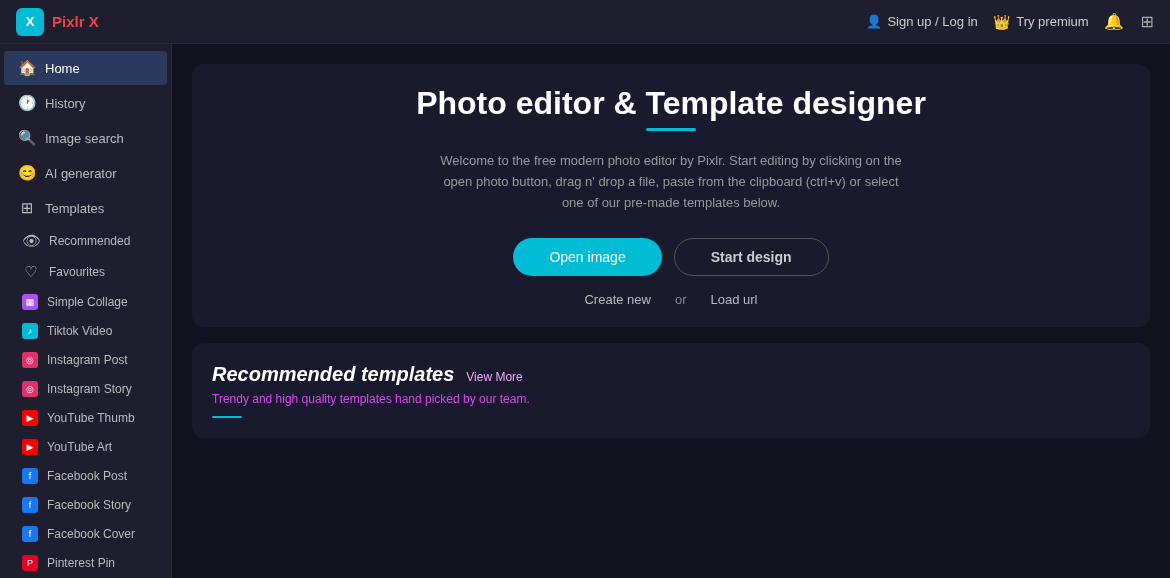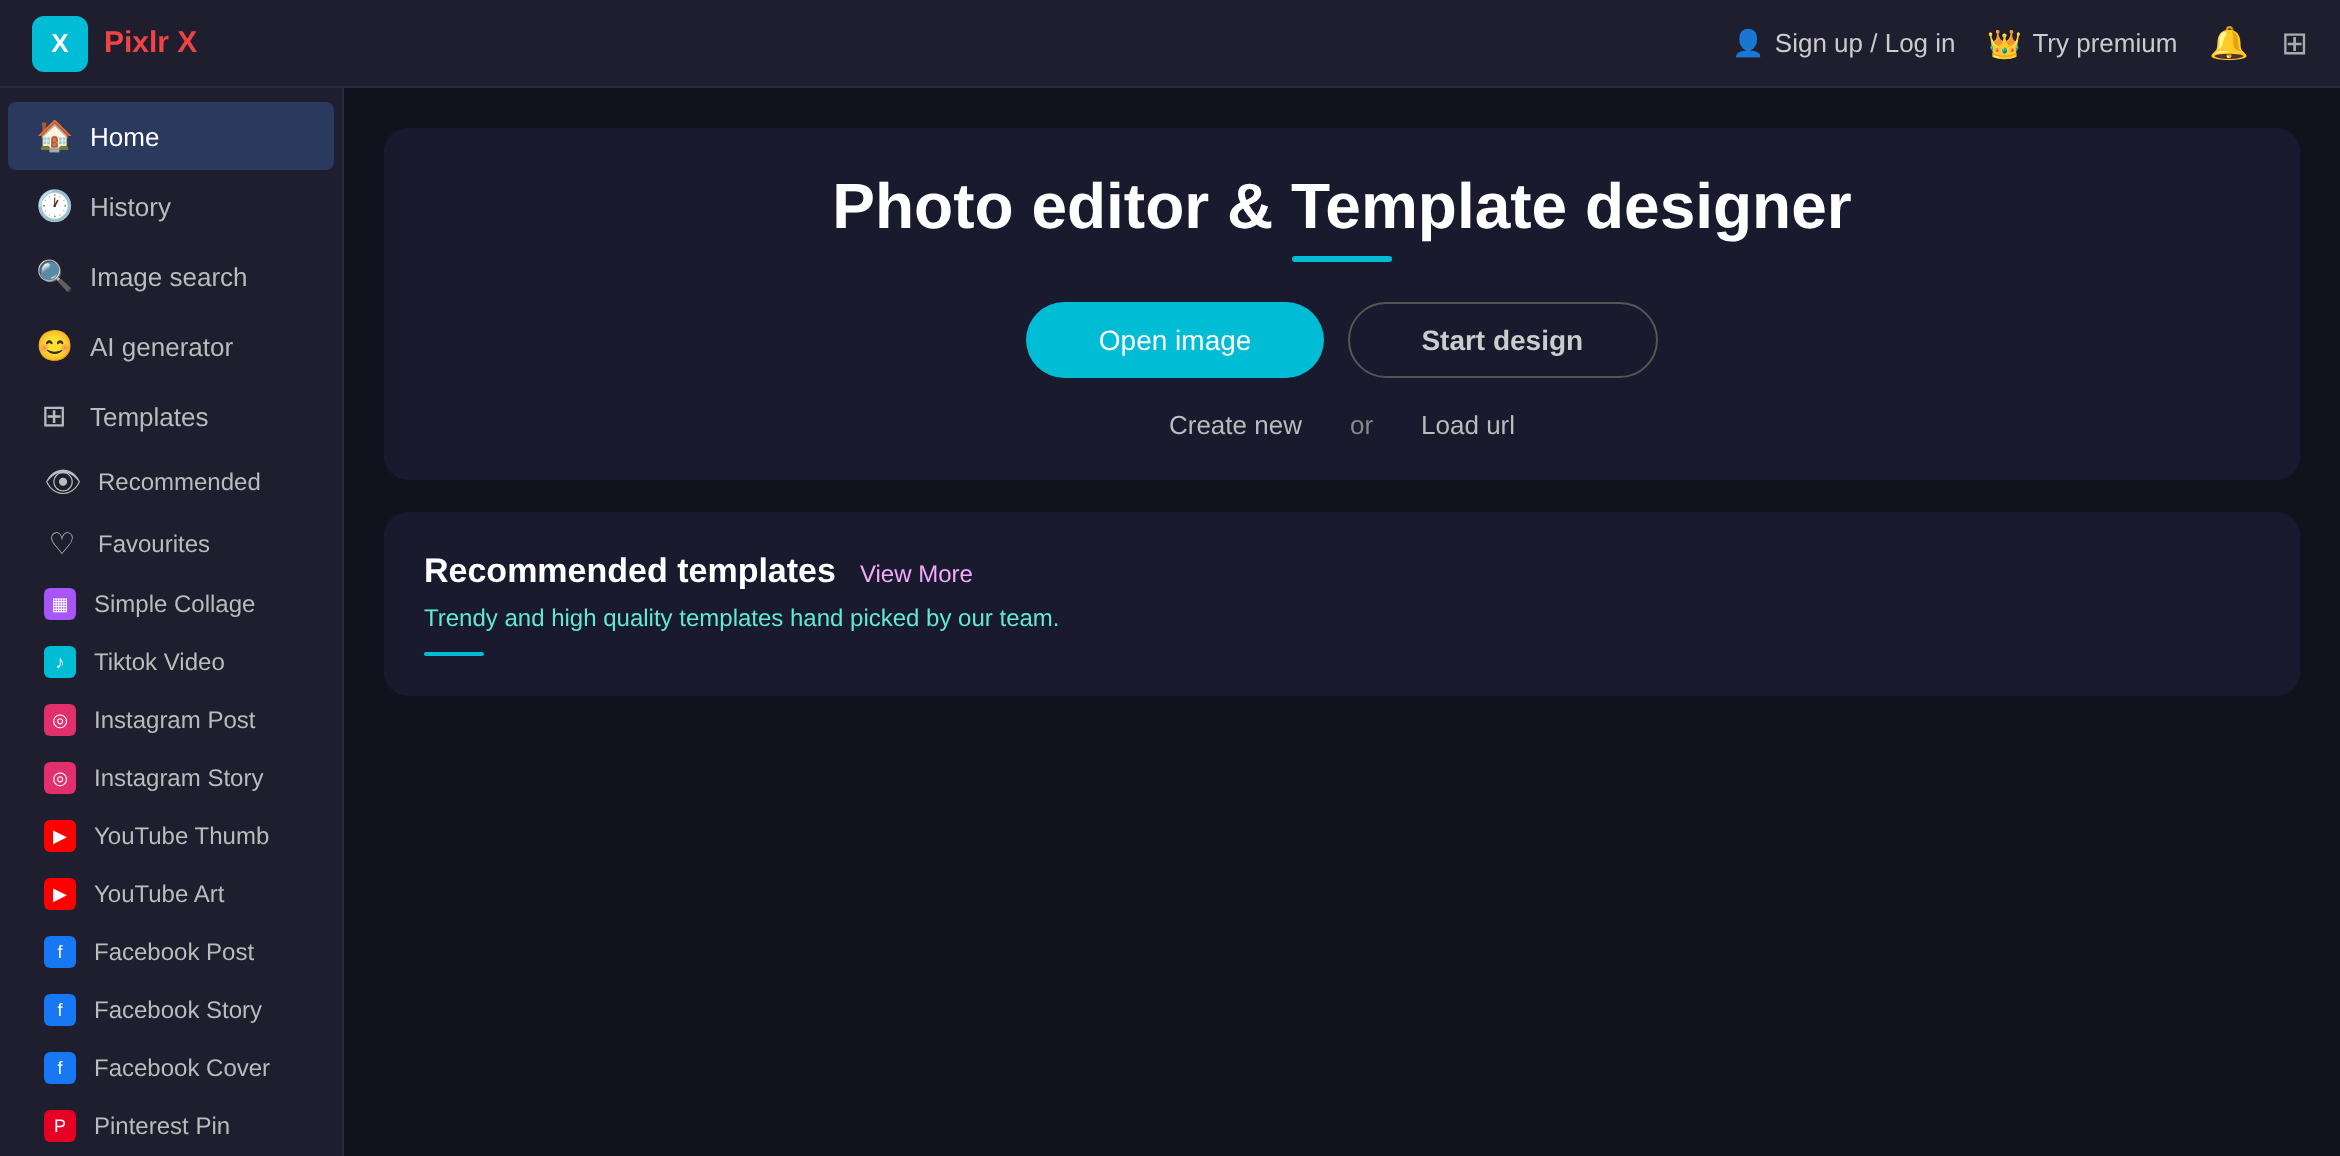--- a/index.html
+++ b/index.html
@@ -219,32 +219,33 @@
       border-radius: 12px;
       padding: 20px;
     }
     .templates-header {
       display: flex;
       align-items: baseline;
       gap: 12px;
       margin-bottom: 6px;
     }
     .templates-title {
-      font-size: 17px;
+      font-size: 20px;
       font-weight: 600;
       color: #fff;
+      font-style: italic;
     }
     .view-more {
       font-size: 12px;
       color: #f0abfc;
       cursor: pointer;
     }
     .templates-subtitle {
       font-size: 12px;
-      color: #5eead4;
+      color: #d946ef;
       margin-bottom: 10px;
     }
     .templates-underline {
       width: 30px;
       height: 2px;
       background: #00bcd4;
       border-radius: 2px;
     }
   </style>
 </head>
@@ -346,20 +347,21 @@
       <span>Pinterest Pin</span>
     </div>
 
   </aside>
 
   <main class="content">
 
     <section class="hero">
       <h1>Photo editor &amp; Template designer</h1>
       <div class="hero-underline"></div>
+      <p class="hero-desc">Welcome to the free modern photo editor by Pixlr. Start editing by clicking on the open photo button, drag n' drop a file, paste from the clipboard (ctrl+v) or select one of our pre-made templates below.</p>
       <div class="hero-buttons">
         <button class="btn-open-image">Open image</button>
         <button class="btn-start-design">Start design</button>
       </div>
       <div class="hero-links">
         <a>Create new</a>
         <span>or</span>
         <a>Load url</a>
       </div>
     </section>

